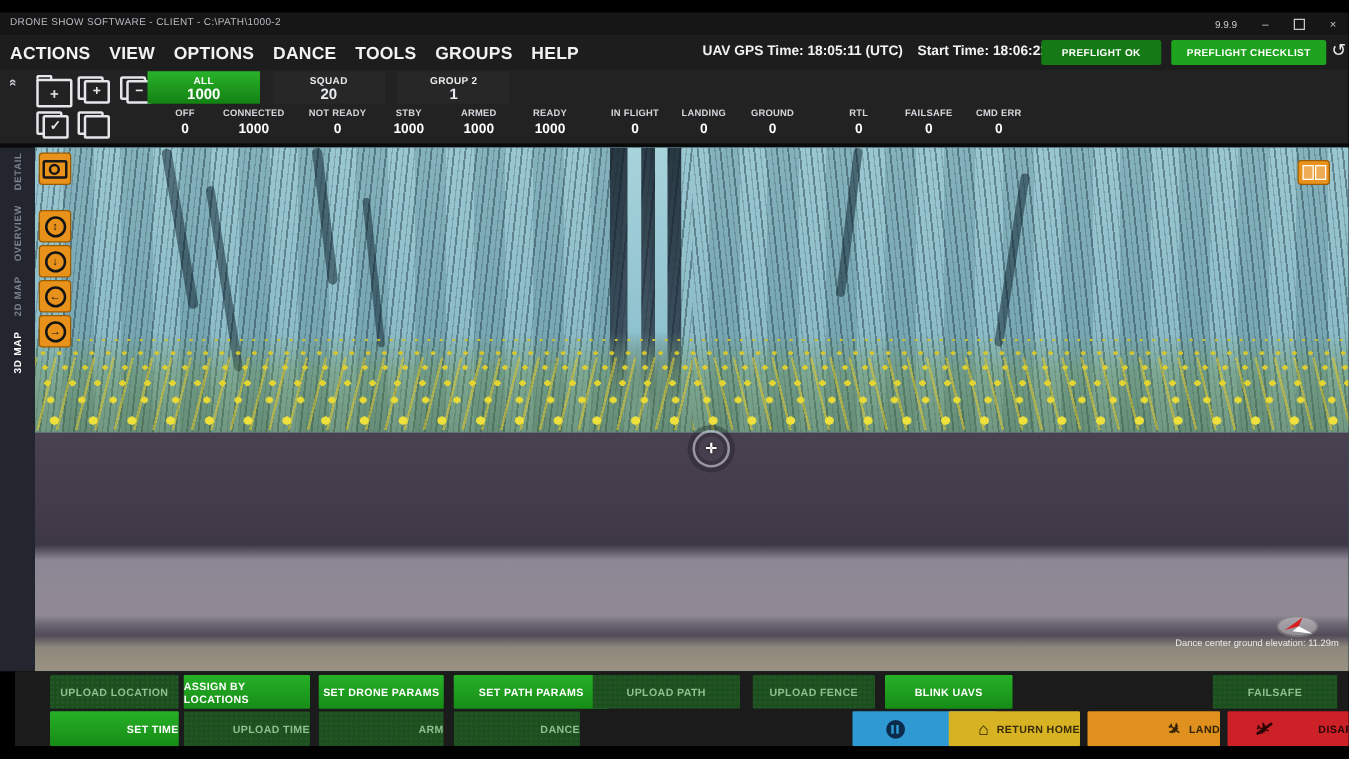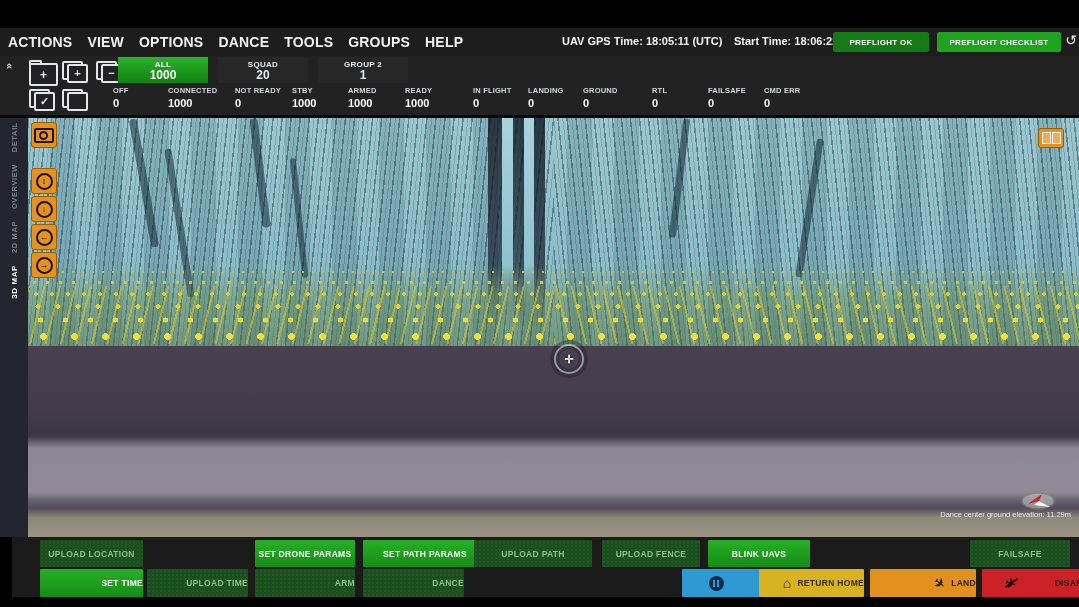--- a/index.html
+++ b/index.html
@@ -40,21 +40,21 @@
   .folder-icon{position:absolute;width:25px;height:19px;border:2px solid #e4e6ea;border-radius:2px;
                display:flex;align-items:center;justify-content:center;font-size:12px;font-weight:bold;color:#e4e6ea;}
   .folder-icon::before{content:"";position:absolute;left:-2px;top:-5px;width:9px;height:3px;
                border:2px solid #e4e6ea;border-bottom:none;border-radius:2px 2px 0 0;}
   .tab{position:absolute;top:1px;width:90px;height:26px;display:flex;flex-direction:column;align-items:center;
        justify-content:center;cursor:default;}
   .tab .t-label{font-size:8px;font-weight:bold;letter-spacing:.3px;}
   .tab .t-count{font-size:12px;font-weight:bold;line-height:1;}
   .tab.green{background:linear-gradient(180deg,#2ab22a,#128112);color:#fff;}
   .tab.dark{background:#272727;color:#e6e9ed;}
-  .stat{position:absolute;top:30px;width:70px;text-align:left;}
+  .stat{position:absolute;top:30px;width:70px;text-align:center;}
   .stat-label{font-size:7.5px;font-weight:bold;color:#d4d8dd;letter-spacing:.2px;}
   .stat-value{font-size:11px;font-weight:bold;color:#fff;margin-top:2px;}
   .tb-divider{position:absolute;left:0;top:115px;width:100%;height:3px;background:#0a0a0a;}
 
   
   .workspace{position:absolute;left:0;top:118px;width:100%;height:419px;display:flex;}
   .side-strip{width:28px;height:100%;background:#23262f;display:flex;flex-direction:column;align-items:center;
               padding-top:4px;box-sizing:border-box;gap:12px;}
   .v-tab{writing-mode:vertical-rl;transform:rotate(180deg);font-size:7.5px;font-weight:bold;color:#7c828c;
          letter-spacing:.6px;cursor:default;}
@@ -127,20 +127,29 @@
   .plane-slash{position:relative;width:16px;height:14px;display:flex;align-items:center;justify-content:center;}
   .plane-slash .icon-plane{transform:rotate(18deg);color:#2a0607;}
   .plane-slash::after{content:"";position:absolute;left:1px;top:6px;width:15px;height:2px;background:#2a0607;transform:rotate(-35deg);}
 </style>
 </head>
 <body>
 
 <div class="app">
 
   <div class="win-top"></div>
+  <div class="titlebar">
+    <span class="title-text">DRONE SHOW SOFTWARE - CLIENT - C:\PATH\1000-2</span>
+    <div class="win-controls">
+      <span class="win-ver">9.9.9</span>
+      <span class="win-btn">–</span>
+      <span class="win-restore"></span>
+      <span class="win-btn">×</span>
+    </div>
+  </div>
 
   <div class="menubar dots">
     <div class="menu-items">
       <span class="menu-item">ACTIONS</span>
       <span class="menu-item">VIEW</span>
       <span class="menu-item">OPTIONS</span>
       <span class="menu-item">DANCE</span>
       <span class="menu-item">TOOLS</span>
       <span class="menu-item">GROUPS</span>
       <span class="menu-item">HELP</span>
@@ -298,20 +307,23 @@
       <span class="elev-note">Dance center ground elevation: 11.29m</span>
     </div>
   </div>
 
   <div class="bottombar dots">
     <span class="collapse-down">«</span>
 
     <div class="abtn dim dots row1" style="left:28px;width:103px;">
         <span>UPLOAD LOCATION</span>
       </div>
+    <div class="abtn bright row1" style="left:135px;width:101px;">
+        <span>ASSIGN BY LOCATIONS</span>
+      </div>
     <div class="abtn bright row1" style="left:243px;width:100px;">
         <span>SET DRONE PARAMS</span>
       </div>
     <div class="abtn bright row1" style="left:351px;width:124px;">
         <span>SET PATH PARAMS</span>
       </div>
     <div class="abtn dim dots row1" style="left:462px;width:118px;">
         <span>UPLOAD PATH</span>
       </div>
     <div class="abtn dim dots row1" style="left:590px;width:98px;">

